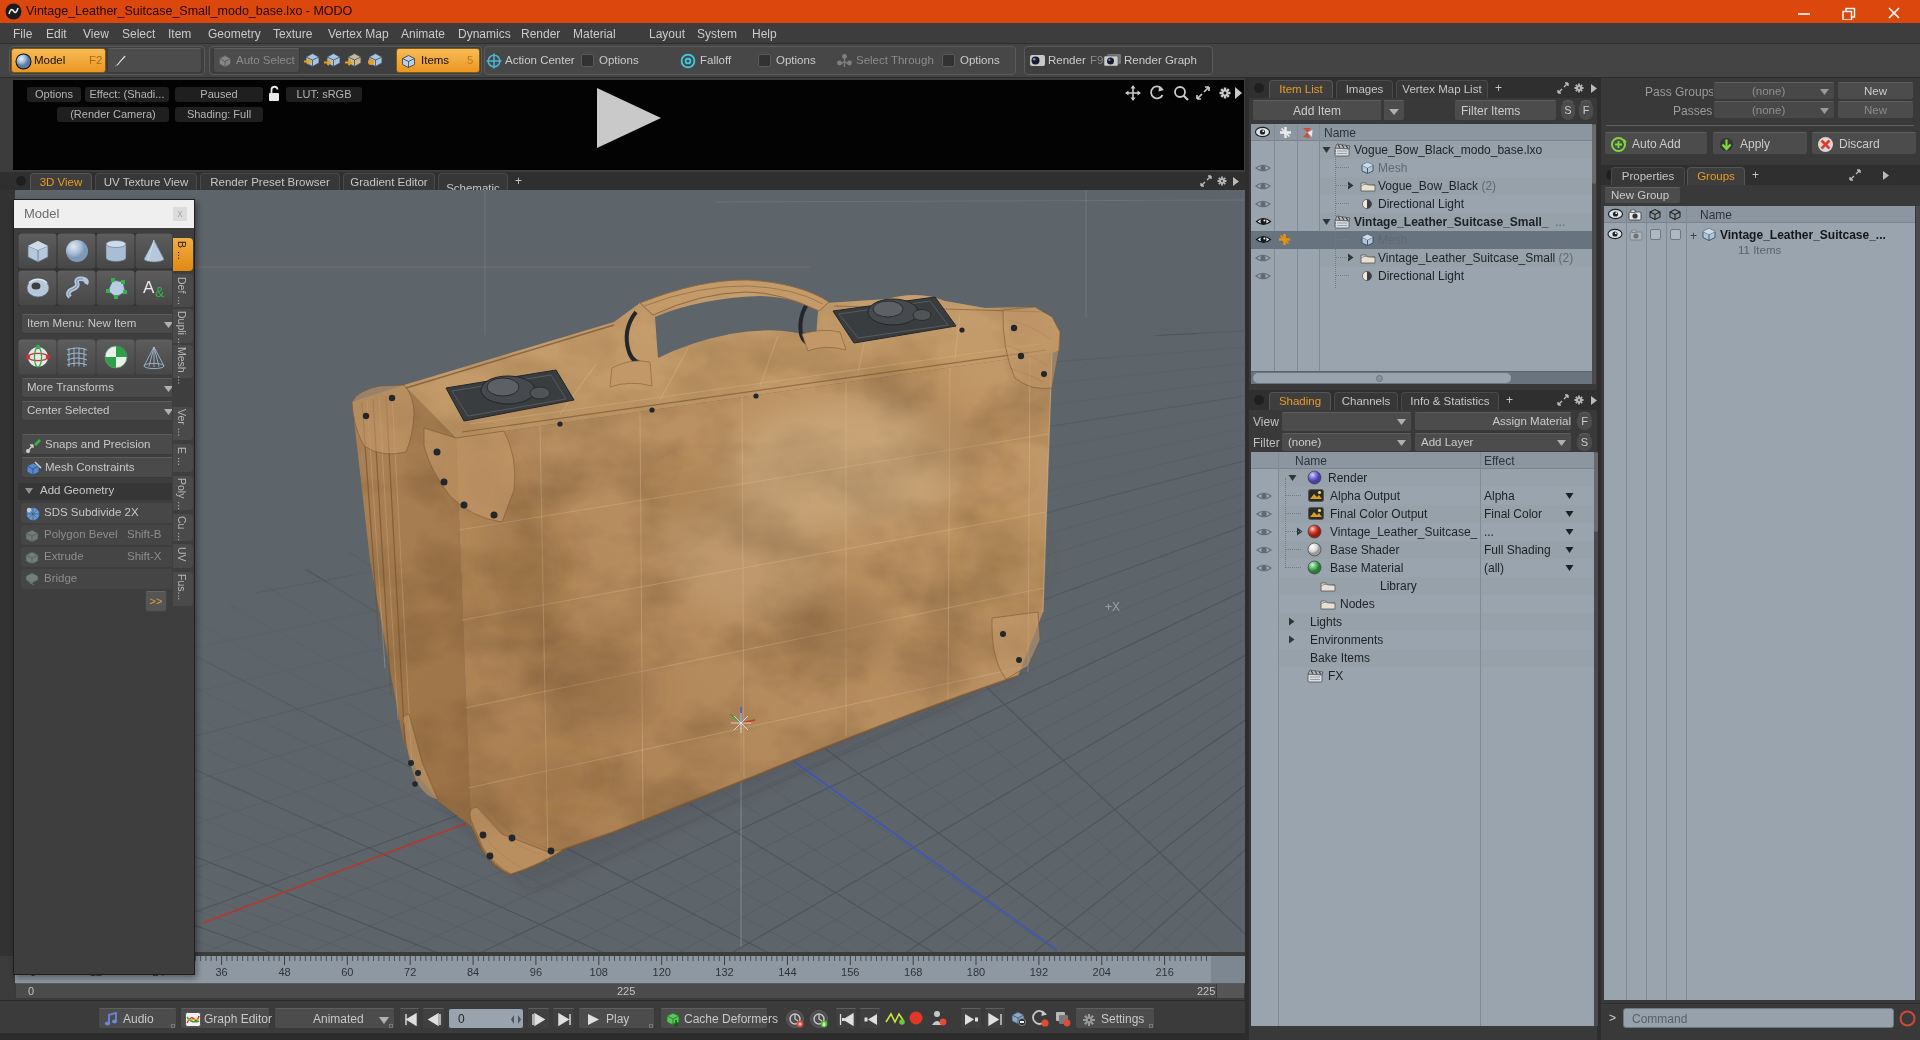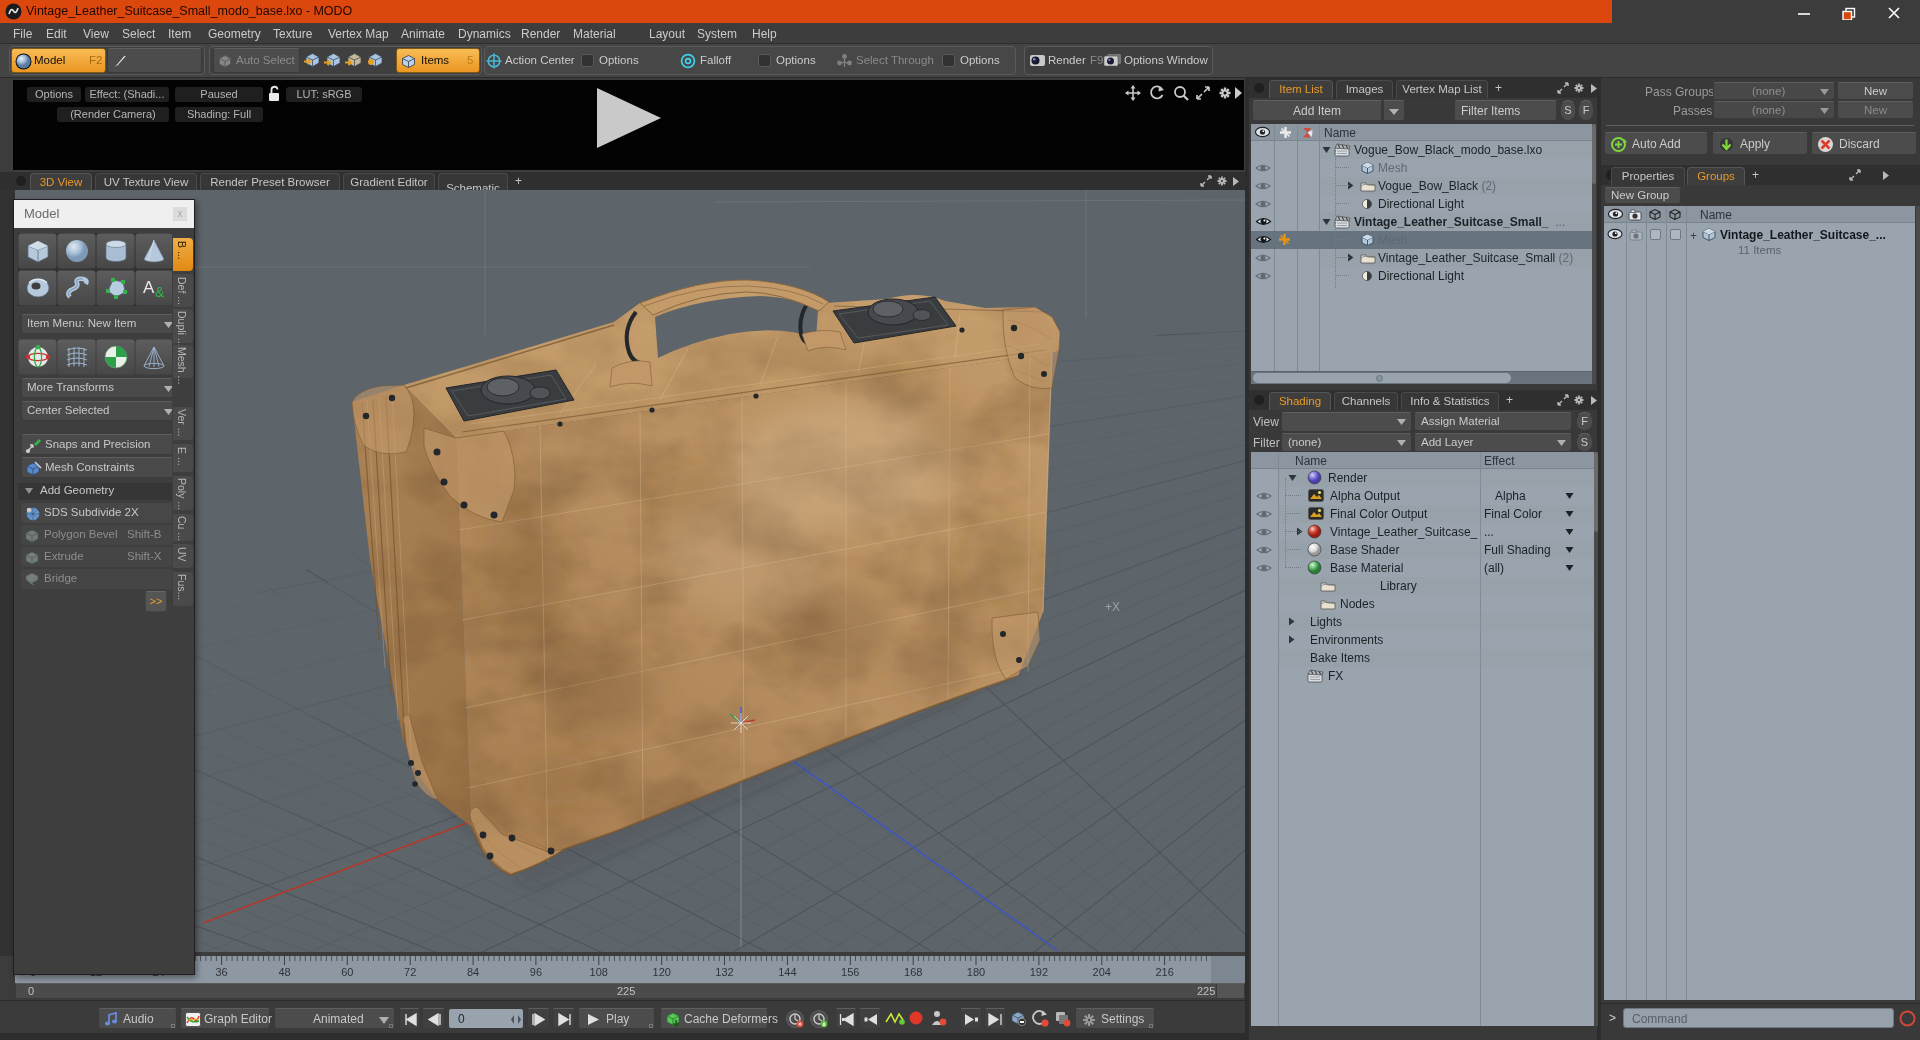--- a/index.html
+++ b/index.html
@@ -1,21 +1,21 @@
 <!DOCTYPE html>
 <html><head><meta charset="utf-8"><style>
 *{margin:0;padding:0;box-sizing:border-box;font-family:"Liberation Sans",sans-serif;}
 html,body{width:1920px;height:1040px;overflow:hidden;background:#3c3c3c;position:relative;}
 .abs{position:absolute;}
 .btn{background:#4c4c4c;border:1px solid #3a3a3a;border-top-color:#5e5e5e;border-radius:3px;color:#cbcbcb;}
 .tx{color:#cbcbcb;font-size:12px;}
 span.abs{white-space:nowrap;}
 </style></head><body>
 
-<div class="abs" style="left:0;top:0;width:1612px;height:23px;background:#dc470e;">
+<div class="abs" style="left:0;top:0;width:1920px;height:23px;background:#dc470e;">
   <svg class="abs" style="left:5px;top:3px" width="17" height="17">
       <circle cx="8.5" cy="8.5" r="8" fill="#1b1b1b"></circle>
       <path d="M4 11 Q6 4 8.5 8 Q11 12 13 5" stroke="#e8e8e8" stroke-width="1.6" fill="none"></path>
     </svg>
   <span class="abs" style="left:26px;top:4px;font-size:12.5px;color:#200800;">Vintage_Leather_Suitcase_Small_modo_base.lxo - MODO</span>
   <svg class="abs" style="left:1790px;top:4px" width="120" height="16">
     <line x1="8" y1="10" x2="20" y2="10" stroke="#fff" stroke-width="1.6"></line>
     <rect x="56" y="4.5" width="8.5" height="8.5" fill="none" stroke="#fff" stroke-width="1.4"></rect>
     <rect x="53" y="7.5" width="8.5" height="8.5" fill="#dc470e" stroke="#fff" stroke-width="1.4"></rect>
     <path d="M99 4 L109 14 M109 4 L99 14" stroke="#fff" stroke-width="1.6"></path>
@@ -135,21 +135,21 @@
       <circle cx="5.2" cy="6.2" r="1.3" fill="#7090c8"></circle>
     </svg>
   <span class="abs tx" style="left:1048px;top:10px;font-size:11.5px;">Render</span>
   <span class="abs" style="left:1090px;top:10px;font-size:11.5px;color:#8b8b8b;">F9</span>
   <svg class="abs" style="left:1103px;top:8px" width="19" height="17">
       <rect x="4" y="2" width="14" height="10" rx="1.5" fill="#777"></rect>
       <rect x="1" y="4" width="14" height="10" rx="1.5" fill="#cccccc" stroke="#555" stroke-width="0.6"></rect>
       <circle cx="7.5" cy="9" r="3.5" fill="#1a1a2e"></circle>
       <circle cx="6.4" cy="7.9" r="1.1" fill="#7090c8"></circle>
     </svg>
-  <span class="abs tx" style="left:1124px;top:10px;font-size:11.5px;">Options Window</span>
+  <span class="abs tx" style="left:1124px;top:10px;font-size:11.5px;">Render Graph</span>
 </div>
 
 <div class="abs" style="left:13px;top:80px;width:1231px;height:90px;background:#030303;">
   <div class="abs" style="left:14px;top:7px;height:15px;background:#1f1f1f;border-radius:3px;width:54px;text-align:center;color:#b4b4b4;font-size:11px;padding-top:1px;">Options</div>
   <div class="abs" style="left:72px;top:7px;height:15px;background:#1f1f1f;border-radius:3px;width:84px;text-align:center;color:#b4b4b4;font-size:11px;padding-top:1px;">Effect: (Shadi...</div>
   <div class="abs" style="left:162px;top:7px;height:15px;background:#1f1f1f;border-radius:3px;width:88px;text-align:center;color:#b4b4b4;font-size:11px;padding-top:1px;">Paused</div>
   <svg class="abs" style="left:254px;top:5px" width="14" height="17">
       <rect x="2" y="8" width="10" height="8" rx="1" fill="#e8e8e8"></rect>
       <path d="M4.5 8 V5 a3 3 0 0 1 6 -0.5" fill="none" stroke="#e8e8e8" stroke-width="1.8"></path>
     </svg>
@@ -1323,21 +1323,21 @@
         </g>
         <path transform="translate(34,2)" d="M0 0 L6 4.5 L0 9 Z" stroke="none"></path>
       </svg>
   </div>
 
   <div class="abs" style="left:0;top:332px;width:348px;height:42px;background:#393939;">
     <span class="abs" style="left:4px;top:5px;font-size:12px;color:#c0c0c0;">View</span>
     <div class="abs btn" style="left:32px;top:2px;width:131px;height:19px;font-size:11.5px;padding:18px 0 0 6px;">Shader Tree<svg class="abs" style="left:115px;top:6px" width="10" height="7">
           <path d="M0 0 L9 0 L4.5 6 Z" fill="#b0b0b0"></path>
         </svg></div>
-    <div class="abs btn" style="left:165px;top:2px;width:158px;height:19px;font-size:11.5px;padding:2px 0 0 6px;">Assign Material</div>
+    <div class="abs btn" style="left:165px;top:2px;width:158px;height:19px;font-size:11.5px;padding:2px 0 0 6px;text-align:right;">Assign Material</div>
     <div class="abs btn" style="left:327px;top:2px;width:17px;height:19px;text-align:center;font-size:11px;padding-top:2px;border-radius:8px;">F</div>
     <span class="abs" style="left:4px;top:26px;font-size:12px;color:#c0c0c0;">Filter</span>
     <div class="abs btn" style="left:32px;top:23px;width:131px;height:19px;font-size:11.5px;padding:2px 0 0 6px;">(none)<svg class="abs" style="left:115px;top:6px" width="10" height="7">
           <path d="M0 0 L9 0 L4.5 6 Z" fill="#b0b0b0"></path>
         </svg></div>
     <div class="abs btn" style="left:165px;top:23px;width:158px;height:19px;font-size:11.5px;padding:2px 0 0 6px;">Add Layer<svg class="abs" style="left:142px;top:6px" width="10" height="7">
           <path d="M0 0 L9 0 L4.5 6 Z" fill="#b0b0b0"></path>
         </svg></div>
     <div class="abs btn" style="left:327px;top:23px;width:17px;height:19px;text-align:center;font-size:11px;padding-top:2px;border-radius:8px;">S</div>
   </div>
@@ -1384,21 +1384,21 @@
 <svg class="abs" style="left:5px;top:38px" width="16" height="12" opacity="0.6">
         <path d="M1 6 Q8 0.5 15 6 Q8 11.5 1 6 Z" fill="#aab4be" stroke="#3c454e" stroke-width="1.1"></path>
         <circle cx="8" cy="6" r="2.6" fill="#3c454e"></circle>
       </svg>
 <svg class="abs" style="left:57px;top:37px" width="16" height="13">
         <rect x="0.5" y="0.5" width="15" height="12" rx="2" fill="#2a2a2a" stroke="#555"></rect>
         <path d="M2 10 L6 5 L9 8 L11 6 L14 10 Z" fill="#d8a020"></path>
         <circle cx="11.5" cy="3.5" r="1.6" fill="#e8d870"></circle>
       </svg>
 <span class="abs" style="left:79px;top:37px;font-size:12px;color:#1c2126;white-space:pre;">Alpha Output</span>
-<span class="abs" style="left:244px;top:37px;font-size:12px;color:#1c2126;">Alpha</span>
+<span class="abs" style="left:233px;top:37px;font-size:12px;color:#1c2126;">Alpha</span>
 <svg class="abs" style="left:314px;top:40px" width="9" height="8">
         <path d="M0.5 1 L8.5 1 L4.5 7 Z" fill="#1c2126"></path>
       </svg>
 <div class="abs" style="left:34px;top:43px;width:16px;height:1px;border-top:1px dotted #717c87;"></div>
 <div class="abs" style="left:28px;top:53px;width:315px;height:18px;background:rgba(140,150,160,0.22);"></div>
 <svg class="abs" style="left:5px;top:56px" width="16" height="12" opacity="0.6">
         <path d="M1 6 Q8 0.5 15 6 Q8 11.5 1 6 Z" fill="#aab4be" stroke="#3c454e" stroke-width="1.1"></path>
         <circle cx="8" cy="6" r="2.6" fill="#3c454e"></circle>
       </svg>
 <svg class="abs" style="left:57px;top:55px" width="16" height="13">

